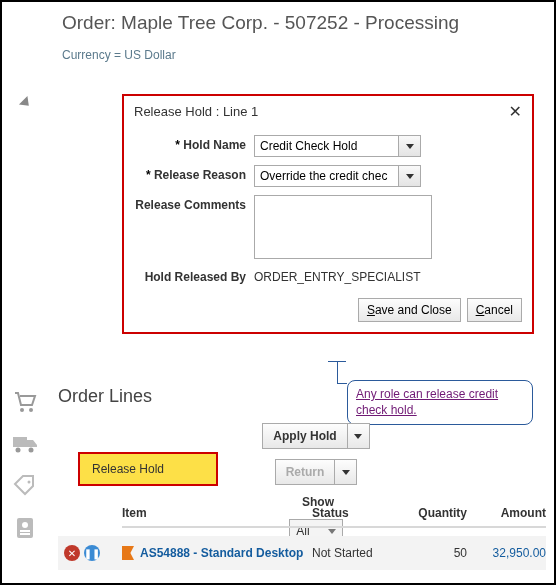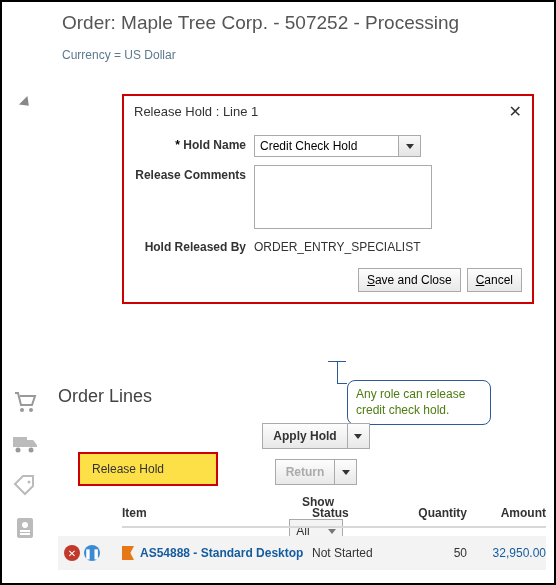--- a/index.html
+++ b/index.html
@@ -113,28 +113,29 @@
     background: linear-gradient(#fdfdfd,#e8e8e8);
     padding: 4px 8px;
     font-size: 12px;
     cursor: pointer;
   }
   
   .callout {
     position: absolute;
     left: 345px;
     top: 378px;
-    width: 144px;
+    width: 186px;
     border: 1px solid #2b5a9b;
     border-radius: 8px;
     padding: 6px 8px;
     font-size: 12px;
     background: #fff;
-    color: #4d7c0f;
+    color: #701a75;
     line-height: 1.3;
+    text-decoration: underline;
   }
   .callout-line {
     position: absolute;
     left: 335px;
     top: 359px;
     width: 1px;
     height: 22px;
     background: #2b5a9b;
   }
   .callout-line::before{
@@ -287,20 +288,29 @@
   <div class="form-row">
     <div class="form-label req">Hold Name</div>
     <div class="combo">
       <input type="text" value="Credit Check Hold" style="">
       <div class="combo-btn">
           <div class="caret-down"></div>
         </div>
     </div>
   </div>
 
+  <div class="form-row">
+    <div class="form-label req">Release Reason</div>
+    <div class="combo">
+      <input type="text" value="Override the credit chec" style="">
+      <div class="combo-btn">
+          <div class="caret-down"></div>
+        </div>
+    </div>
+  </div>
 
   <div class="form-row">
     <div class="form-label">Release Comments</div>
     <textarea value="" style=""></textarea>
   </div>
 
   <div class="form-row">
     <div class="form-label">Hold Released By</div>
     <div class="static-val">ORDER_ENTRY_SPECIALIST</div>
   </div>

